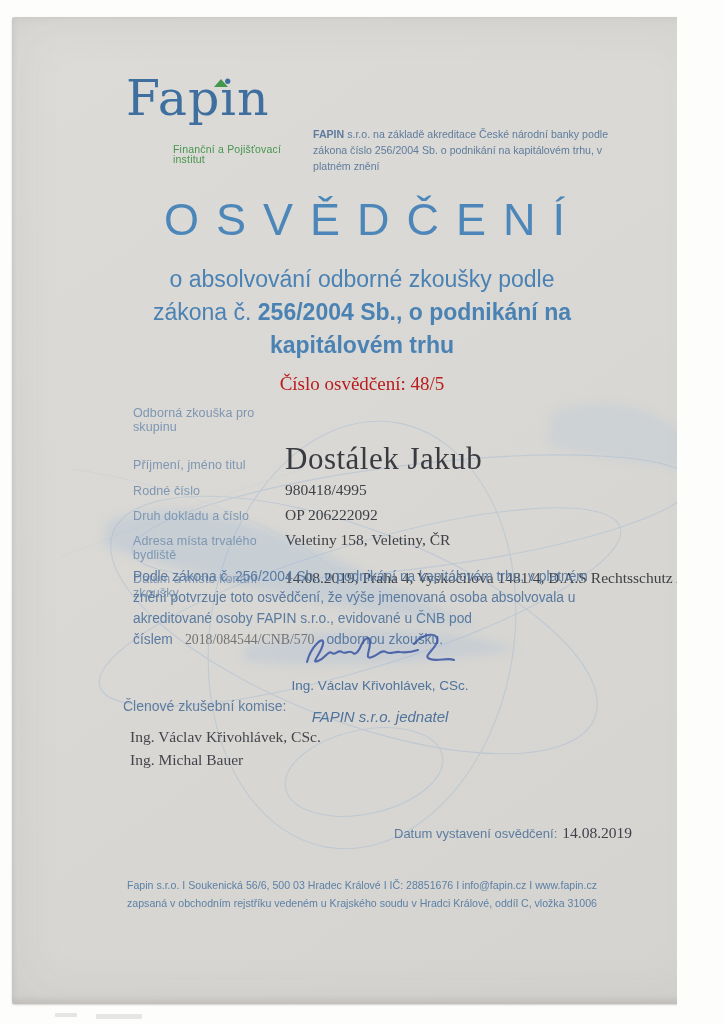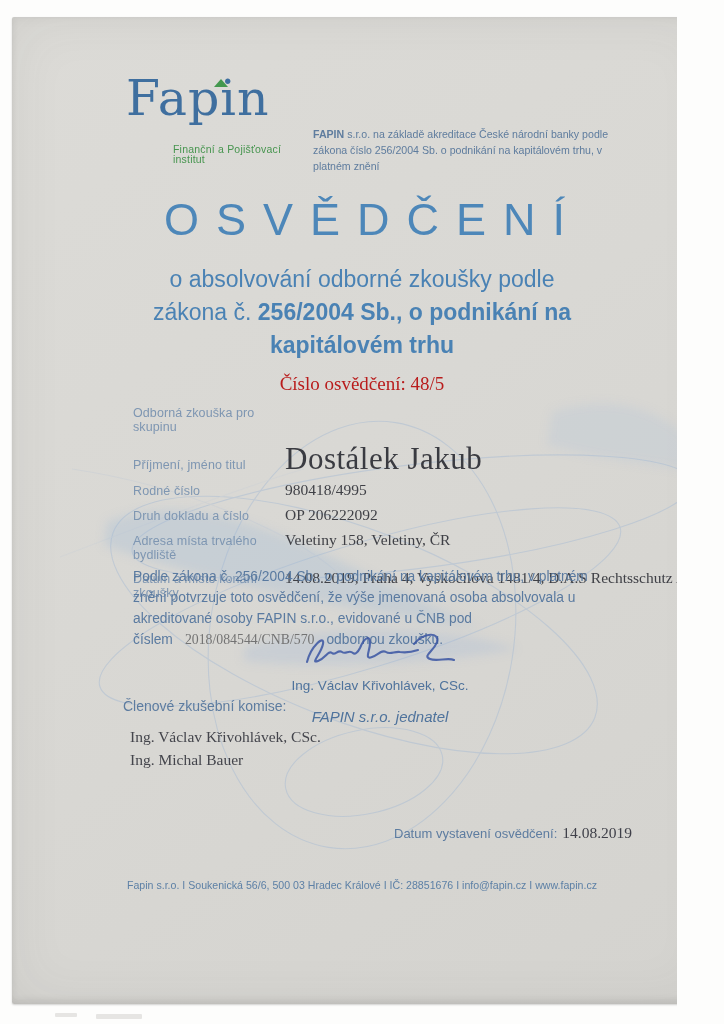--- a/index.html
+++ b/index.html
@@ -165,17 +165,18 @@
   <div class="committee">
     <div class="comhead">Členové zkušební komise:</div>
     <div class="commember">Ing. Václav Křivohlávek, CSc.</div>
     <div class="commember">Ing. Michal Bauer</div>
   </div>
 
   <div class="issuedate"><span>Datum vystavení osvědčení:</span><span class="dval">14.08.2019</span></div>
 
   <div class="footer">
     <div>Fapin s.r.o.  I  Soukenická 56/6, 500 03 Hradec Králové  I  IČ: 28851676  I  info@fapin.cz  I  www.fapin.cz</div>
+    <div>zapsaná v obchodním rejstříku vedeném u Krajského soudu v Hradci Králové, oddíl C, vložka 31006</div>
   </div>
 
   <div class="scrap" style="left:55px;top:1013px;width:22px;height:4px;"></div>
   <div class="scrap" style="left:96px;top:1014px;width:46px;height:5px;"></div>
 </div>
 
 </body></html>

